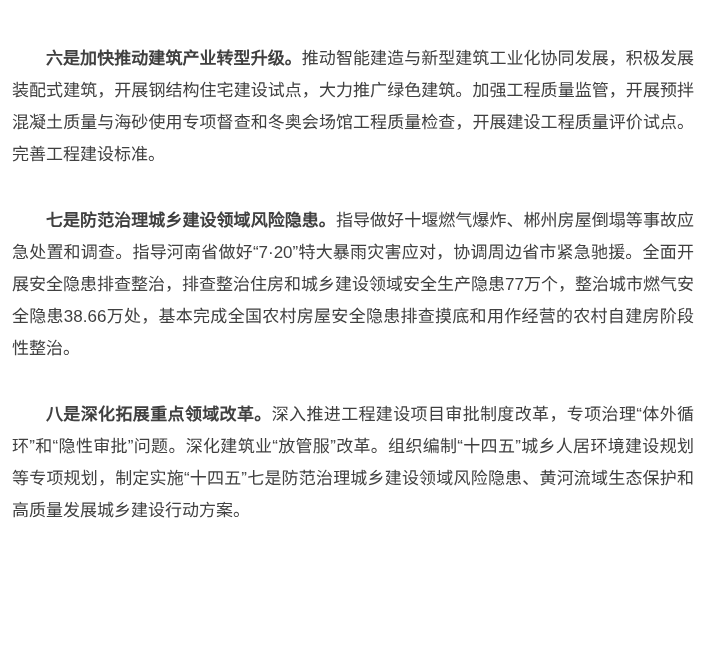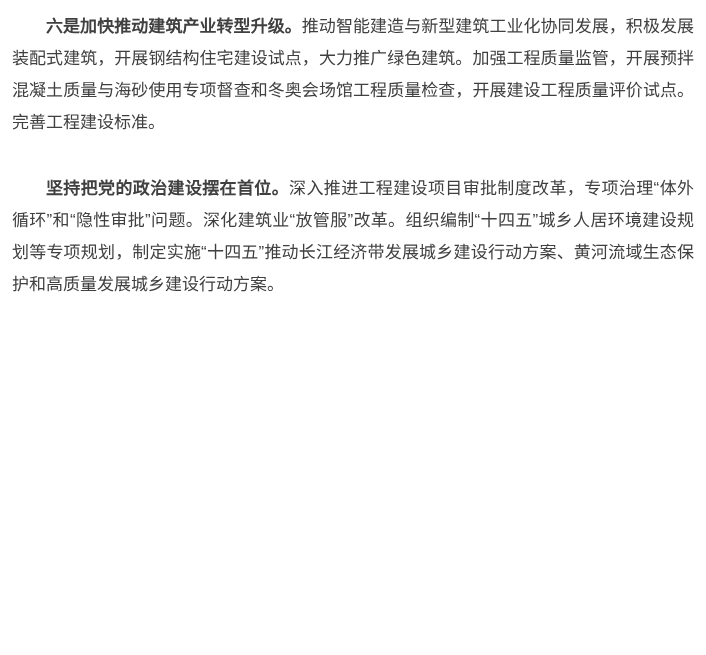--- a/index.html
+++ b/index.html
@@ -10,20 +10,21 @@
     width: 706px;
     height: 655px;
     background: #ffffff;
     overflow: hidden;
   }
   .article {
     box-sizing: border-box;
     width: 706px;
     padding: 11px 12px 0 12px;
     font-family: "Liberation Sans", "DejaVu Sans", sans-serif;
+    margin-top: 32px;
   }
   .para {
     margin: 0 0 34px 0;
     font-size: 17px;
     line-height: 32px;
     color: #404040;
     text-align: justify;
     text-indent: 2em;
     word-break: break-all;
   }
@@ -35,17 +36,18 @@
     color: #404040;
   }
 </style>
 </head>
 <body>
 
 <div class="article">
 
   <p class="para"><strong class="lead">六是加快推动建筑产业转型升级。</strong><span>推动智能建造与新型建筑工业化协同发展，积极发展装配式建筑，开展钢结构住宅建设试点，大力推广绿色建筑。加强工程质量监管，开展预拌混凝土质量与海砂使用专项督查和冬奥会场馆工程质量检查，开展建设工程质量评价试点。完善工程建设标准。</span></p>
 
+  <p class="para"><strong class="lead">七是防范治理城乡建设领域风险隐患。</strong><span>指导做好十堰燃气爆炸、郴州房屋倒塌等事故应急处置和调查。指导河南省做好“7·20”特大暴雨灾害应对，协调周边省市紧急驰援。全面开展安全隐患排查整治，排查整治住房和城乡建设领域安全生产隐患77万个，整治城市燃气安全隐患38.66万处，基本完成全国农村房屋安全隐患排查摸底和用作经营的农村自建房阶段性整治。</span></p>
 
-  <p class="para"><strong class="lead">坚持把党的政治建设摆在首位。</strong><span>深入推进工程建设项目审批制度改革，专项治理“体外循环”和“隐性审批”问题。深化建筑业“放管服”改革。组织编制“十四五”城乡人居环境建设规划等专项规划，制定实施“十四五”推动长江经济带发展城乡建设行动方案、黄河流域生态保护和高质量发展城乡建设行动方案。</span></p>
+  <p class="para"><strong class="lead">八是深化拓展重点领域改革。</strong><span>深入推进工程建设项目审批制度改革，专项治理“体外循环”和“隐性审批”问题。深化建筑业“放管服”改革。组织编制“十四五”城乡人居环境建设规划等专项规划，制定实施“十四五”七是防范治理城乡建设领域风险隐患、黄河流域生态保护和高质量发展城乡建设行动方案。</span></p>
 
 
 </div>
 
 </body></html>

